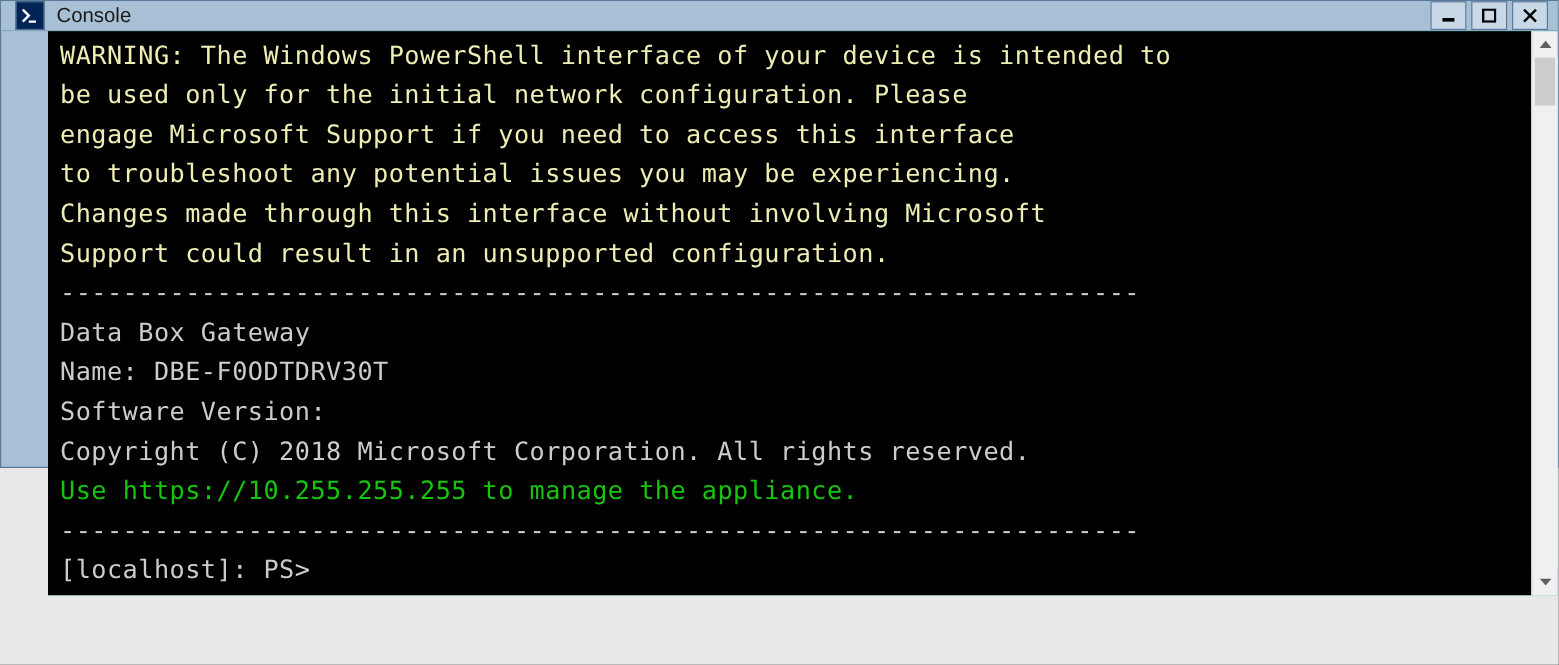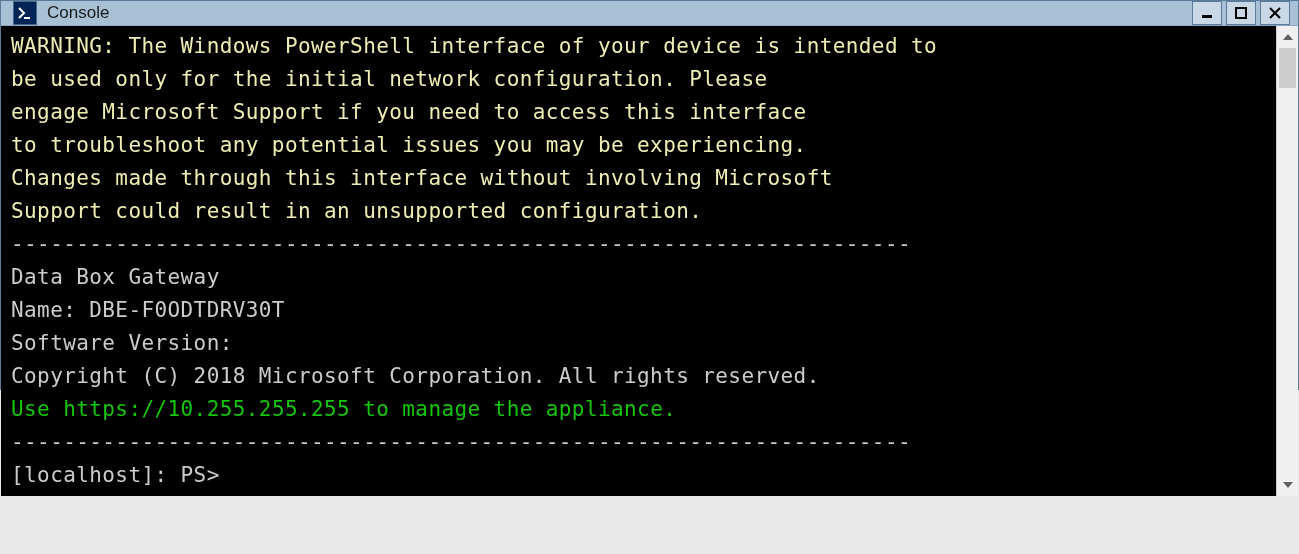--- a/index.html
+++ b/index.html
@@ -58,20 +58,21 @@
     justify-content: center;
     cursor: pointer;
     font-family: 'Segoe UI', sans-serif;
     font-size: 14px;
     color: #000;
   }
   .console-wrap {
     flex: 1;
     display: flex;
     background: #14b8a6;
+    margin-left: 39px;
   }
   .console-area {
     flex: 1;
     background: #000;
     color: #cccccc;
     font-family: Consolas, 'Lucida Console', monospace;
     font-size: 21px;
     line-height: 33px;
     padding: 4px 4px 4px 10px;
     white-space: pre-wrap;

